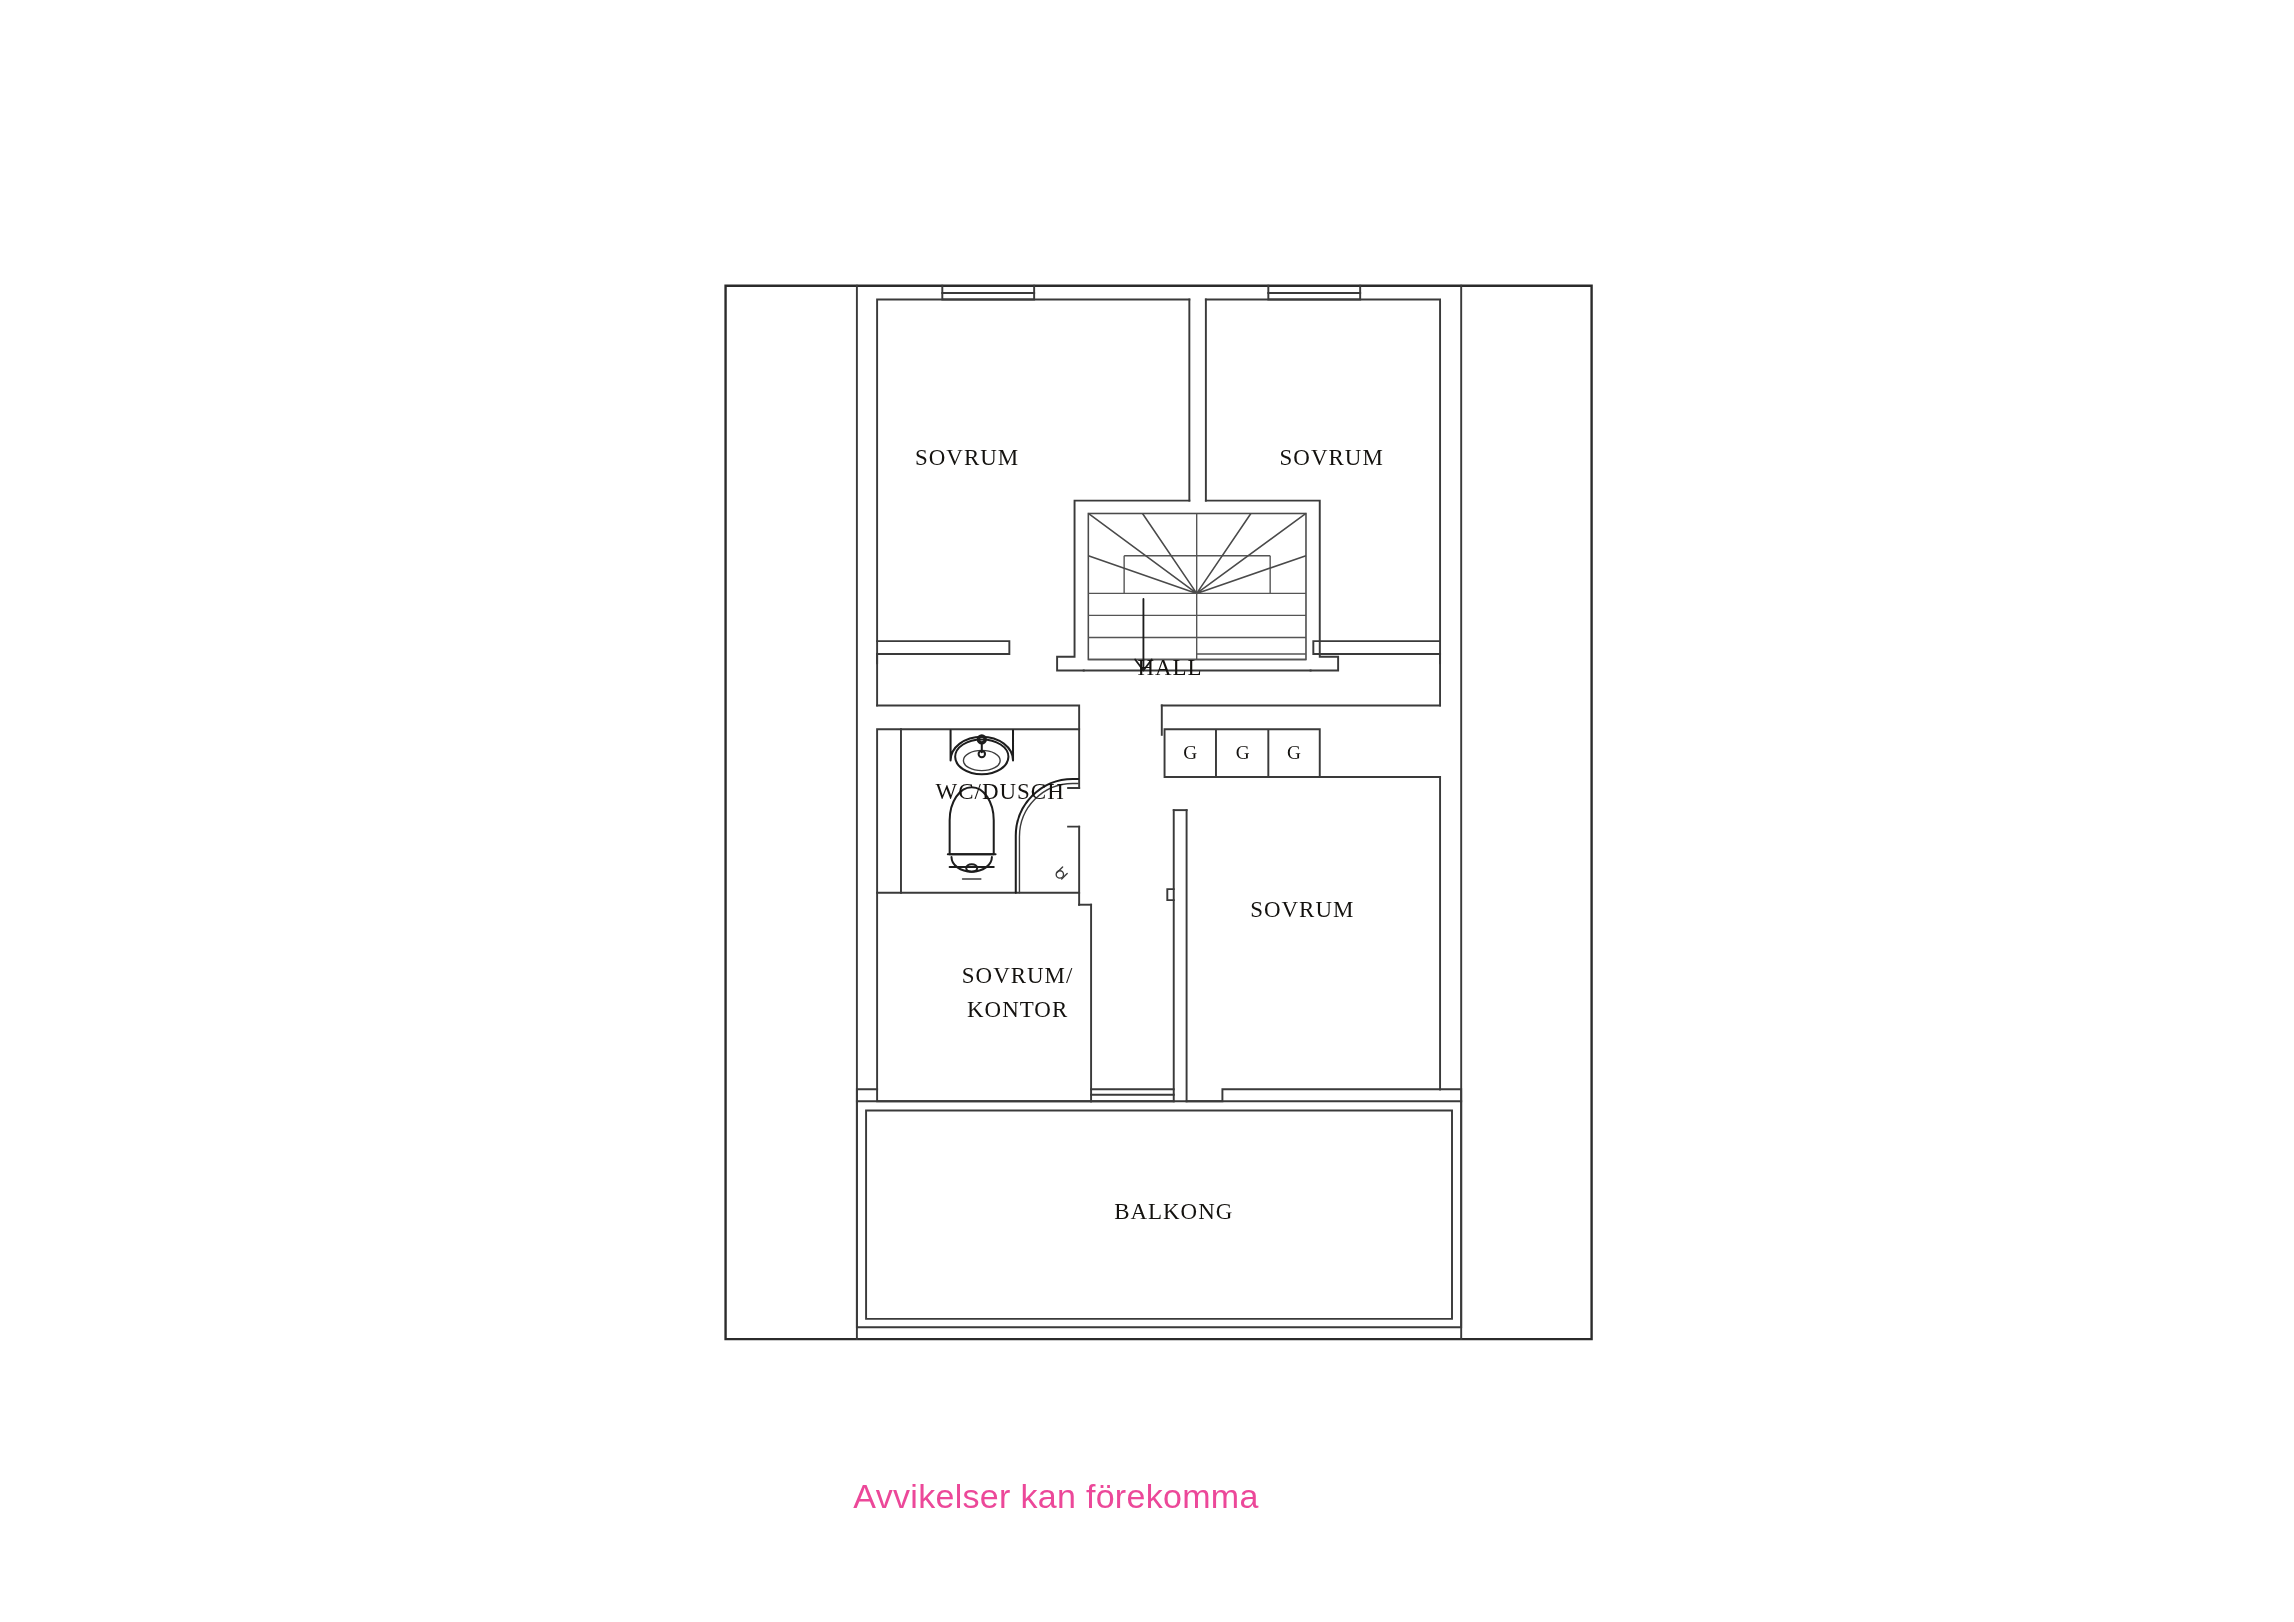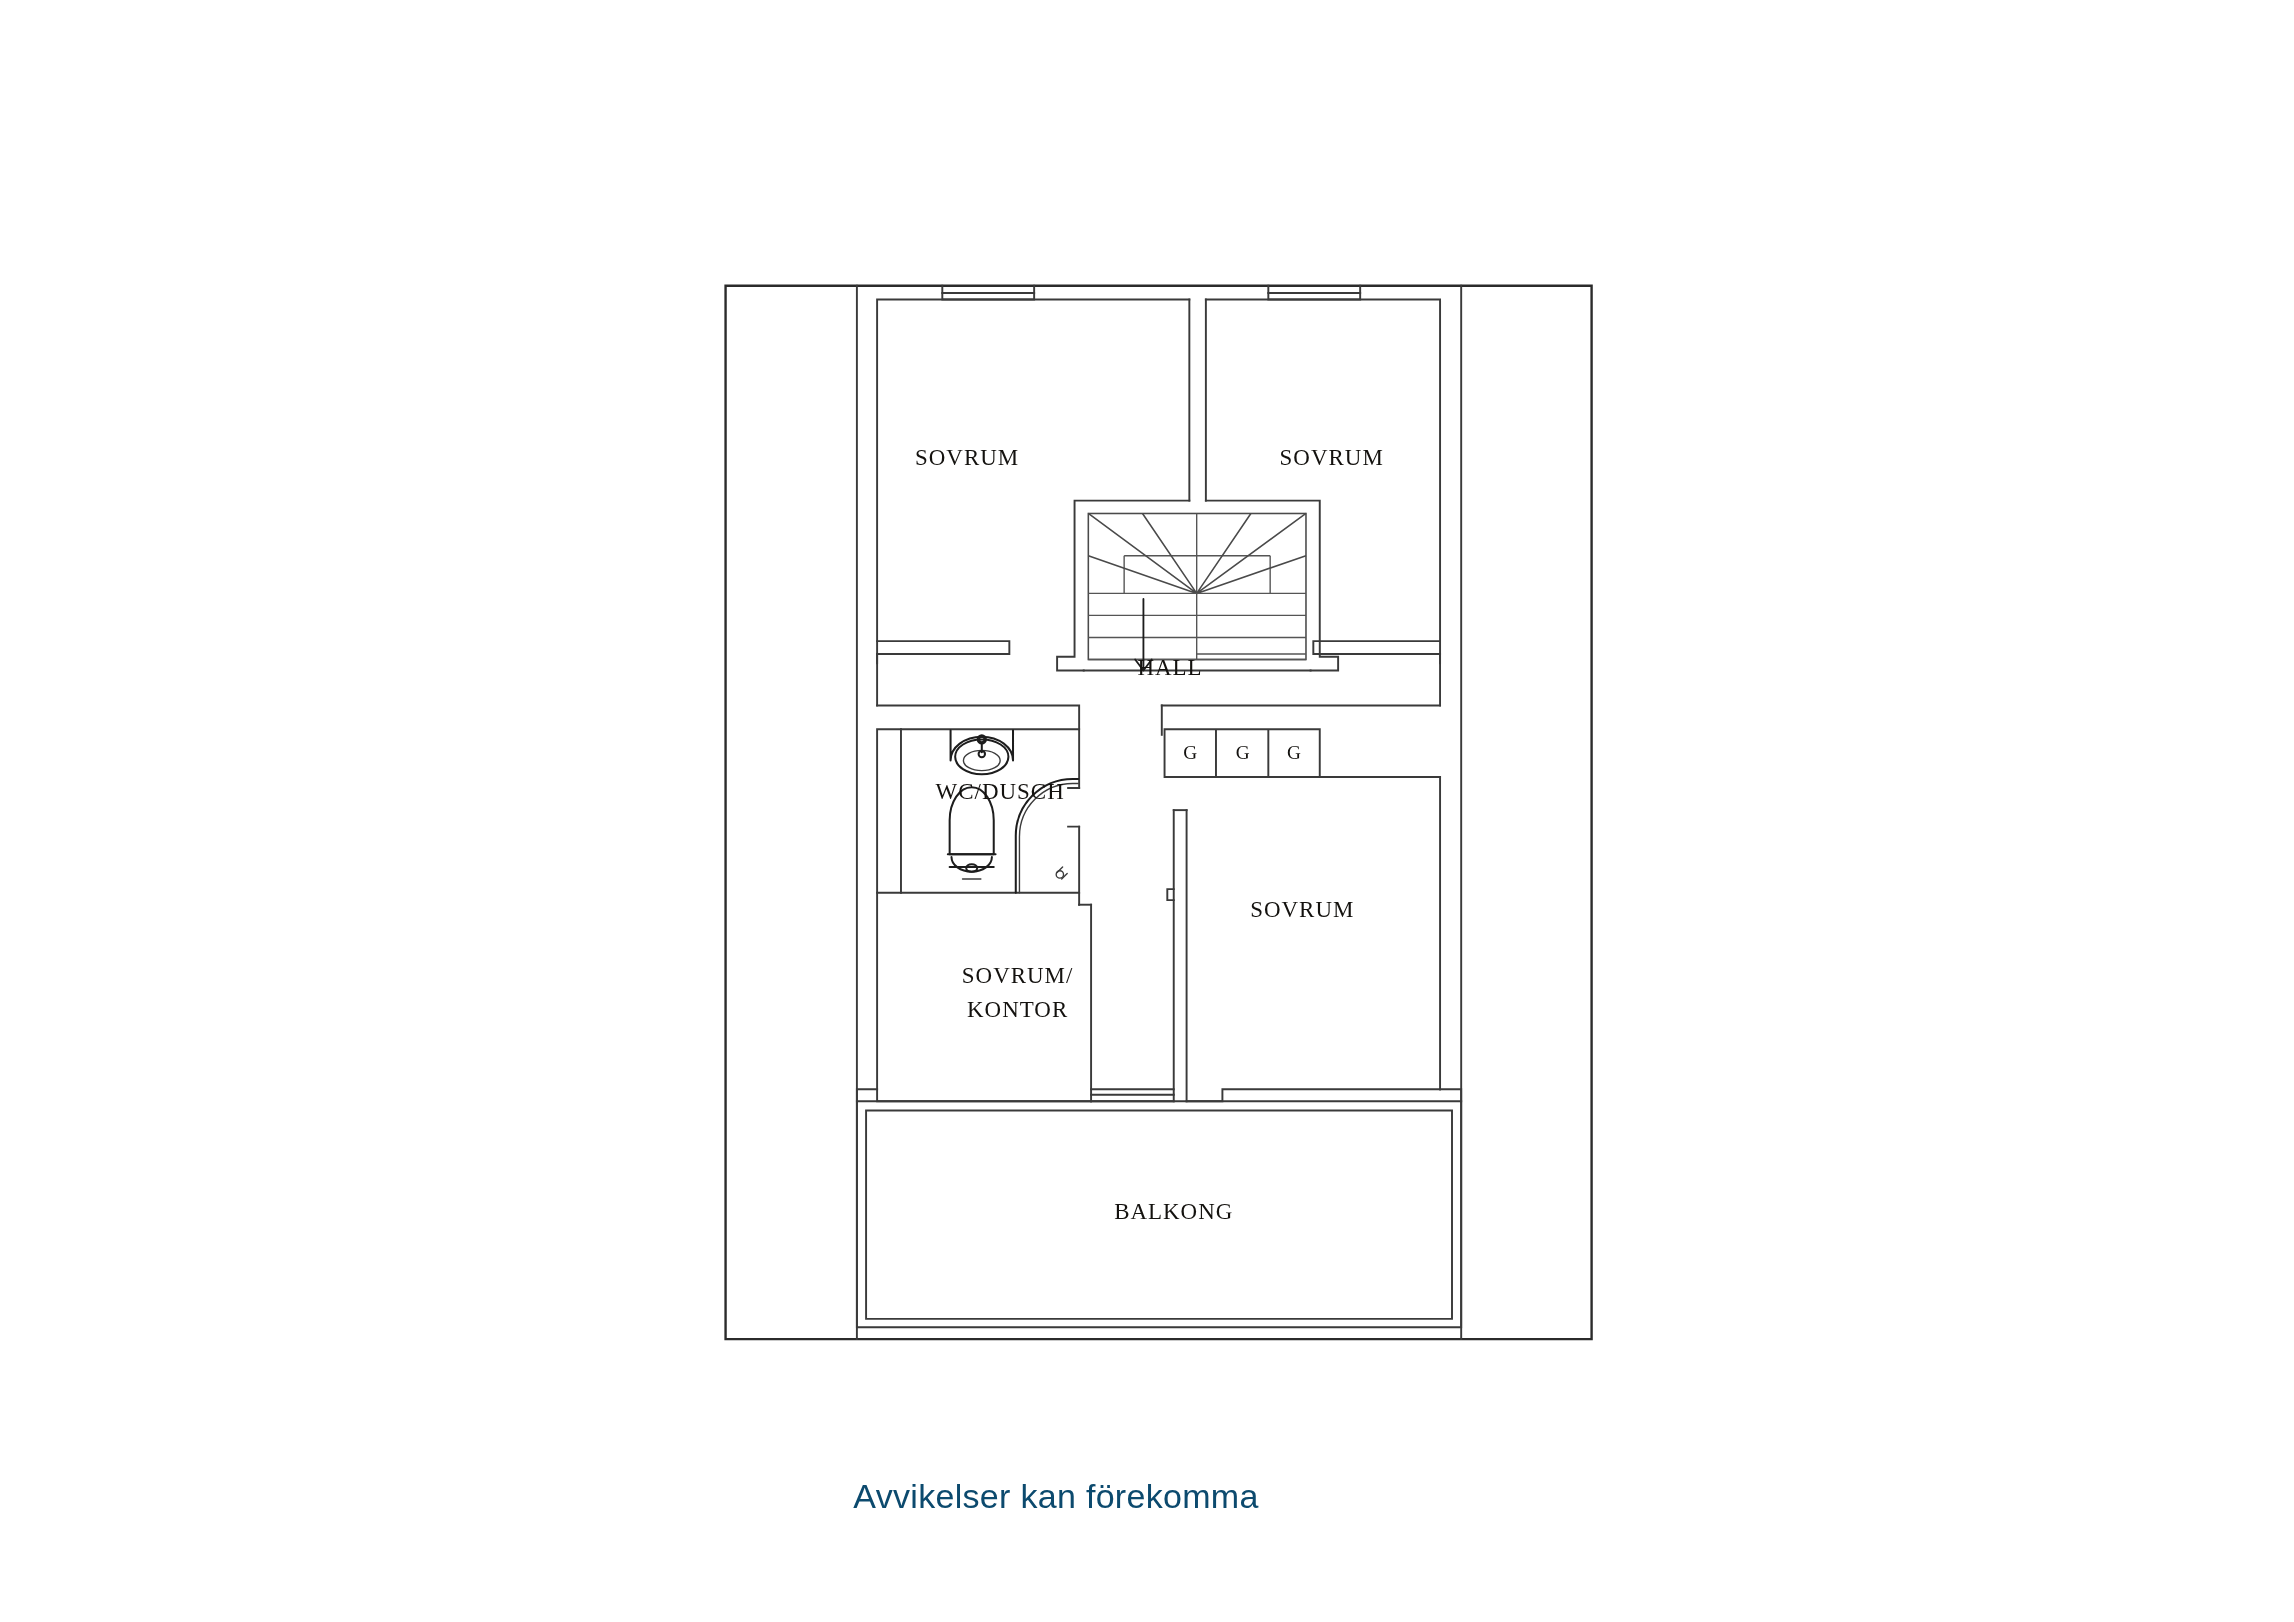--- a/index.html
+++ b/index.html
@@ -89,21 +89,21 @@
     stroke-linejoin: round;
   }
   #caption {
     position: absolute;
     left: 0;
     top: 1477px;
     width: 2088px;
     text-align: center;
     font-family: "Liberation Sans", "DejaVu Sans", sans-serif;
     font-size: 34px;
-    color: #0c4a6e;
+    color: #ec4899;
     letter-spacing: 0.3px;
     white-space: nowrap;
   }
 </style>
 </head>
 <body>
 
 <div id="plan-stage">
 
   <svg id="floorplan-svg" viewBox="0 0 2499 1767">

